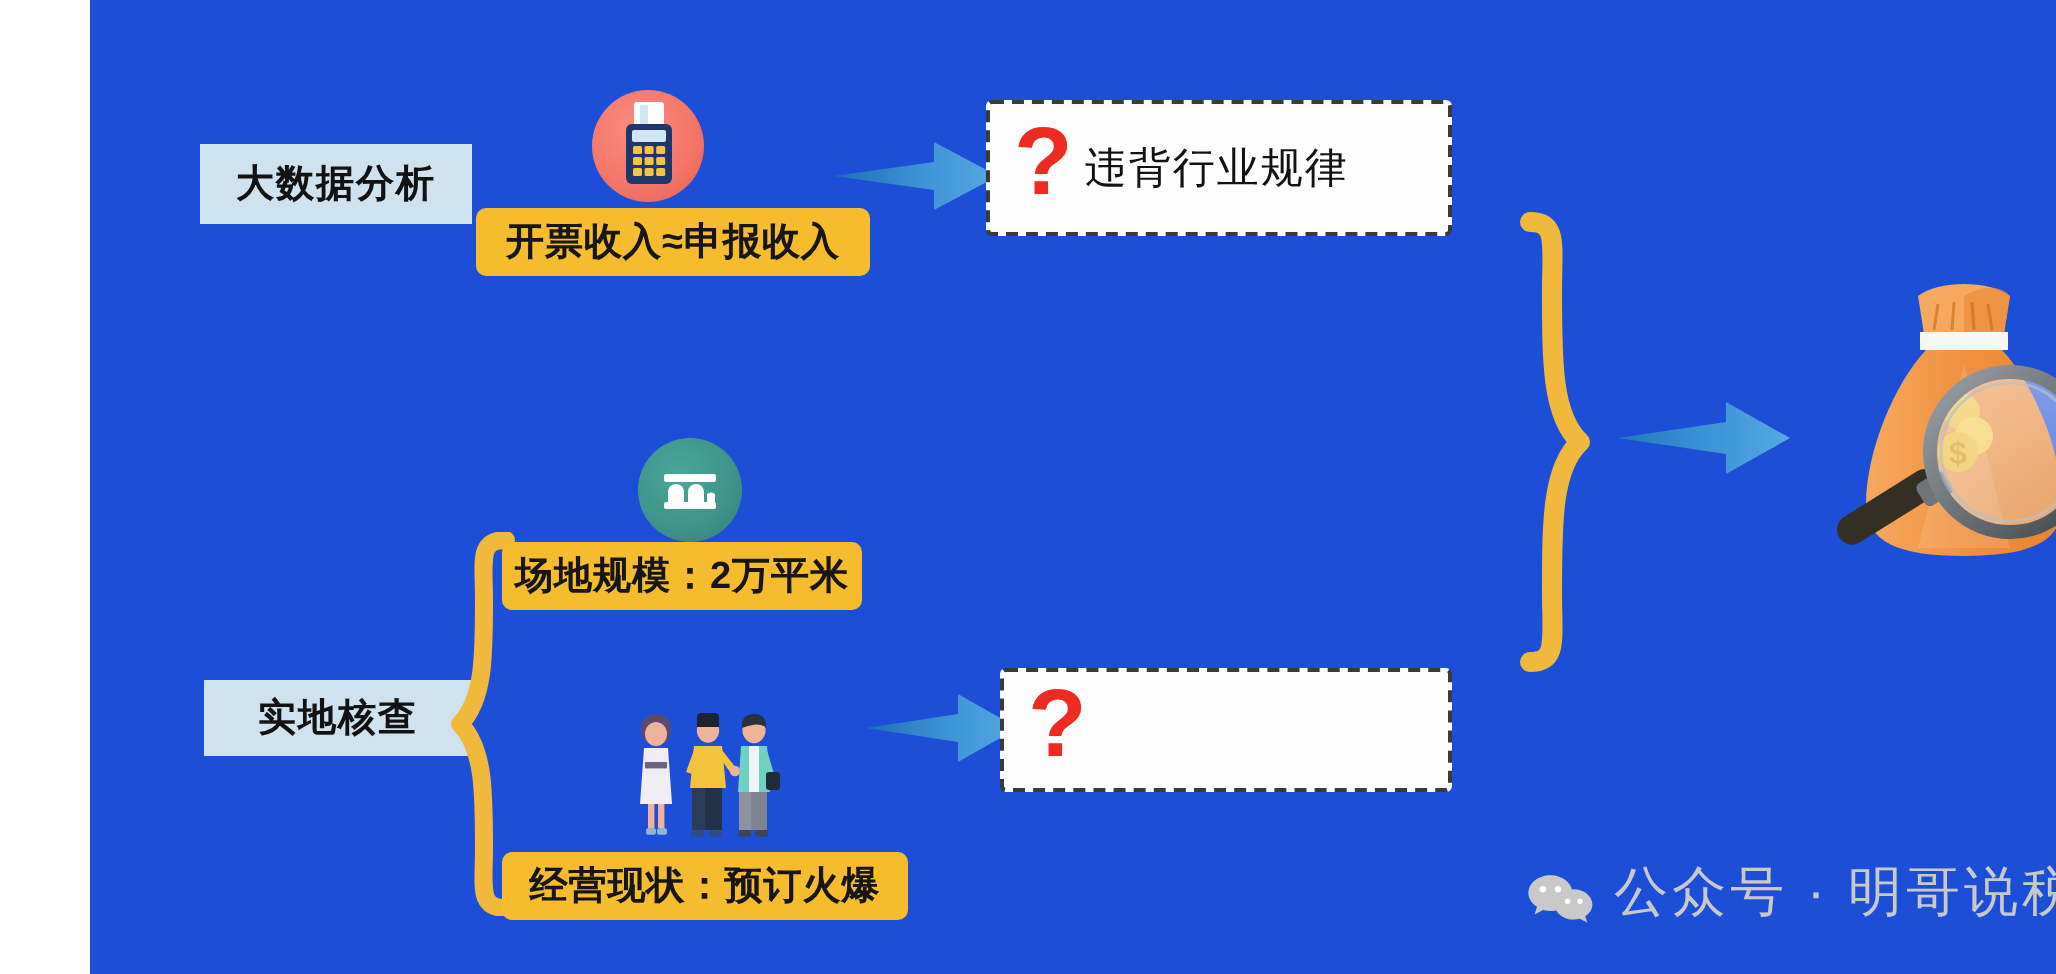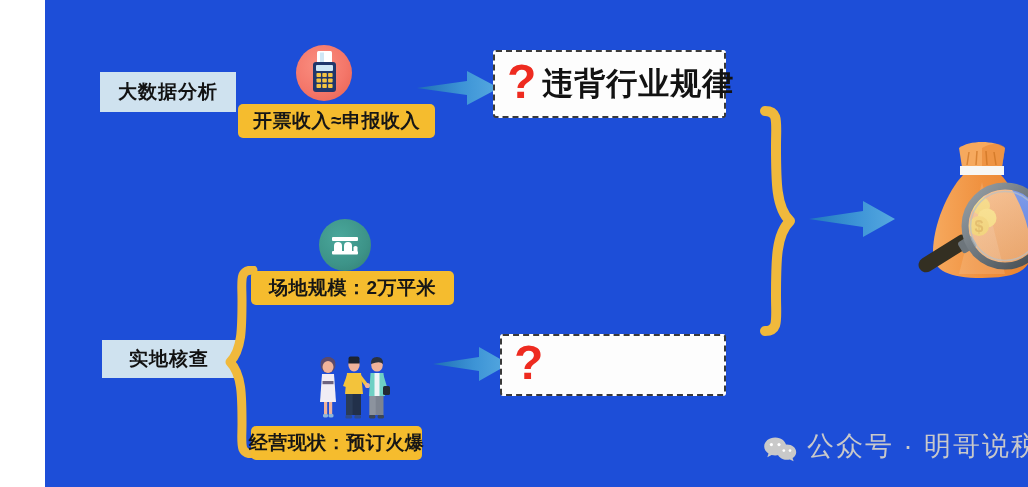--- a/index.html
+++ b/index.html
@@ -65,22 +65,22 @@
     font-size: 48px;
     line-height: 1;
     font-family: "Liberation Sans", "DejaVu Sans", sans-serif;
     margin-right: 6px;
     position: relative;
     top: -2px;
     flex: 0 0 auto;
   }
   .conclusion-text {
     color: #121212;
-    font-weight: bold;
-    font-size: 31px;
+    font-weight: normal;
+    font-size: 21px;
     letter-spacing: 1px;
     white-space: nowrap;
   }
 
   
   .icon-circle {
     border-radius: 50%;
     display: flex;
     align-items: center;
     justify-content: center;
@@ -158,21 +158,21 @@
   <div class="abs icon-circle circle-venue" style="left:274px; top:219px; width:52px; height:52px;">
     <svg width="28" height="22" viewBox="0 0 28 22">
       <rect x="1" y="3" width="26" height="4" rx="1" fill="#ffffff"></rect>
       <rect x="1" y="17" width="26" height="3.5" rx="1" fill="#ffffff"></rect>
       <path d="M3,17 L3,12 A4,4 0 0 1 11,12 L11,17 Z" fill="#ffffff"></path>
       <path d="M13,17 L13,12 A4,4 0 0 1 21,12 L21,17 Z" fill="#ffffff"></path>
       <path d="M22.5,17 L22.5,13 A3,3 0 0 1 26.5,13 L26.5,17 Z" fill="#ffffff"></path>
     </svg>
   </div>
 
-  <div class="abs fact-chip" style="left:206px; top:271px; width:203px; height:34px;">场地规模：2万平米</div>
+  <div class="abs fact-chip" style="left:206px; top:271px; width:180px; height:34px;">场地规模：2万平米</div>
 
   <div class="abs" style="left:266px; top:354px; width:86px; height:75px;">
     <svg width="86" height="75" viewBox="0 0 86 75">
 
       <g>
         <ellipse cx="17" cy="11" rx="7.5" ry="8" fill="#5b4a6b"></ellipse>
         <ellipse cx="17" cy="13" rx="5.5" ry="6" fill="#f0b39a"></ellipse>
         <path d="M9.5,9 Q17,1 24.5,9 Q24,4 17,3 Q10,4 9.5,9 Z" fill="#5b4a6b"></path>
         <path d="M11,20 L23,20 L25,48 L9,48 Z" fill="#f1edf4"></path>
         <rect x="11.5" y="27" width="11" height="3.2" fill="#6d6480"></rect>
@@ -204,21 +204,21 @@
         <path d="M72.5,21 L76,33 L72.5,34 L70,25 Z" fill="#6fd0c4"></path>
         <rect x="58.5" y="42" width="14" height="19" fill="#7d8490"></rect>
         <rect x="58.5" y="42" width="6.2" height="19" fill="#8c939e"></rect>
         <rect x="58" y="61" width="6.4" height="3.4" rx="1.3" fill="#3c4756"></rect>
         <rect x="66.6" y="61" width="6.4" height="3.4" rx="1.3" fill="#3c4756"></rect>
         <rect x="72" y="32" width="7" height="9" rx="1.6" fill="#222a33"></rect>
       </g>
     </svg>
   </div>
 
-  <div class="abs fact-chip" style="left:206px; top:426px; width:171px; height:34px;">经营现状：预订火爆</div>
+  <div class="abs fact-chip" style="left:206px; top:426px; width:203px; height:34px;">经营现状：预订火爆</div>
 
   <div class="abs" style="left:386px; top:344px; width:80px; height:40px;">
     <svg width="80" height="40" viewBox="0 0 80 40">
       <defs>
         <linearGradient id="arrGrad2" x1="0" y1="0" x2="1" y2="0">
           <stop offset="0%" stop-color="#1f6fb5"></stop>
           <stop offset="55%" stop-color="#3d94d6"></stop>
           <stop offset="100%" stop-color="#56a9e0"></stop>
         </linearGradient>
       </defs>

